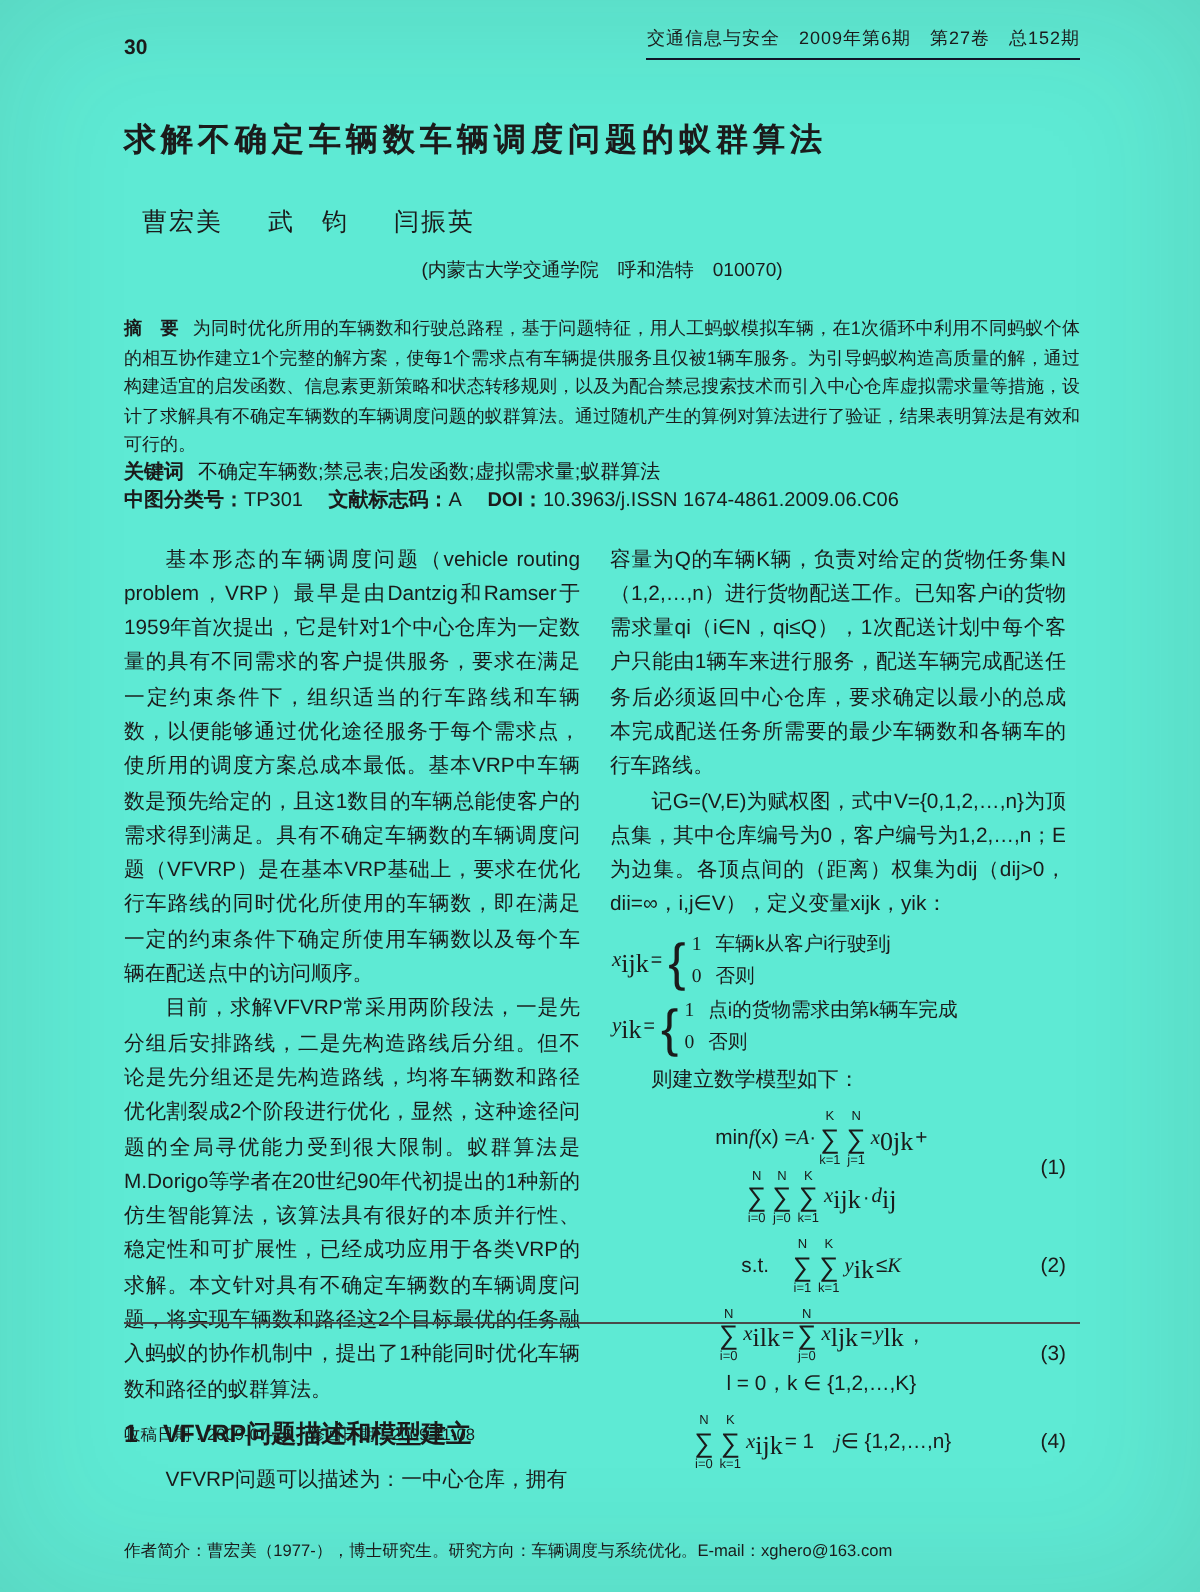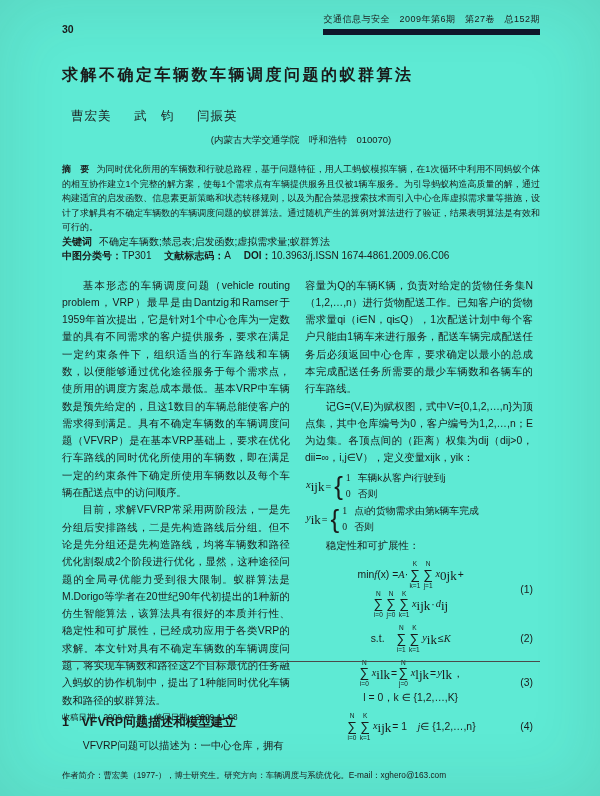--- a/index.html
+++ b/index.html
@@ -7,21 +7,21 @@
   .page{
     width:600px;height:796px;position:relative;overflow:hidden;
     background:#5eead4;
     box-shadow:inset 0 0 70px rgba(60,55,45,.12);
     font-family:"Liberation Sans","DejaVu Sans",sans-serif;
     color:#1b1b1b;
   }
   .content{position:absolute;left:62px;right:60px;top:0;}
   .hdr{display:flex;justify-content:space-between;align-items:flex-end;padding-top:13px;font-size:9px;}
   .hdr .pnum{font-weight:bold;font-size:10.5px;}
-  .hdr .jinfo{border-bottom:6px solid #0f172a;padding-bottom:3px;letter-spacing:.5px;}
+  .hdr .jinfo{border-bottom:1px solid #0f172a;padding-bottom:3px;letter-spacing:.5px;}
   .title{margin-top:30px;text-align:left;font-size:16px;font-weight:bold;letter-spacing:2.5px;}
   .authors{margin-top:22px;font-size:12.5px;letter-spacing:1px;}
   .authors span{margin:0 9px;}
   .affil{margin-top:9px;text-align:center;font-size:9.5px;}
   .abs{margin-top:15px;font-size:9px;line-height:14.5px;text-align:justify;}
   .lbl{font-weight:bold;margin-right:7px;}
   .kw,.meta{margin-top:0;font-size:10px;line-height:14.5px;}
   .meta .mlbl{font-weight:bold;}
   .meta .mval{margin-right:10px;}
   .cols{display:flex;gap:15px;margin-top:13px;}
@@ -122,21 +122,21 @@
                 <span class="case-val">1</span>
                 <span>点i的货物需求由第k辆车完成</span>
               </span>
               <span class="case-row">
                 <span class="case-val">0</span>
                 <span>否则</span>
               </span>
             </span>
           </div>
 
-        <p class="model-intro">稳定性和可扩展性：</p>
+        <p class="model-intro">则建立数学模型如下：</p>
 
         <div class="equation">
             <span class="eq-content">
               <span class="eq-line">
                 <span>min </span>
                 <i>f</i>
                 <span>(x) = </span>
                 <i>A</i>
                 <span>·</span>
                 <span class="sum">

